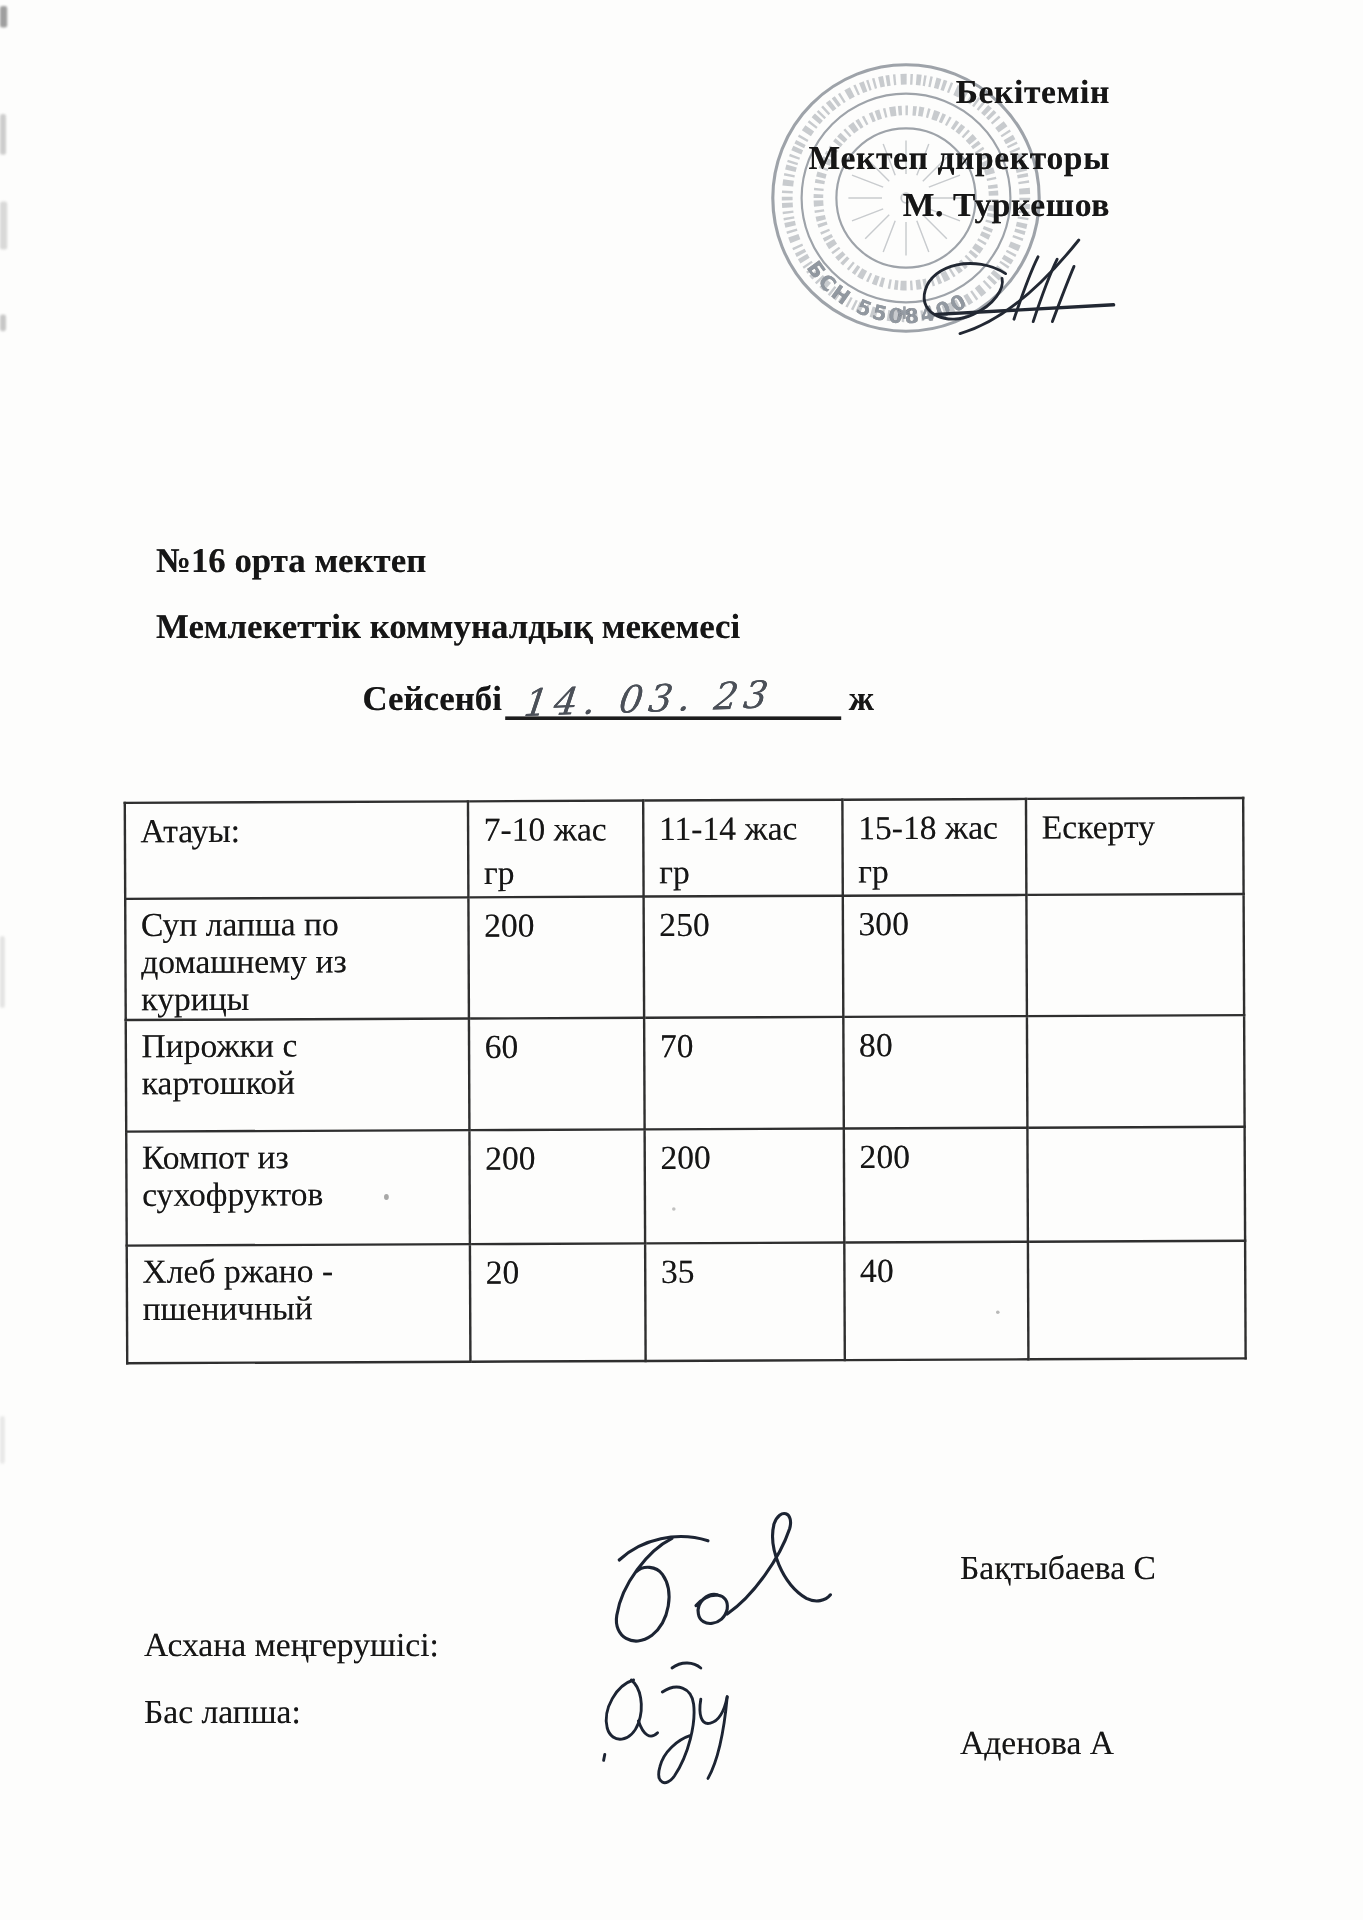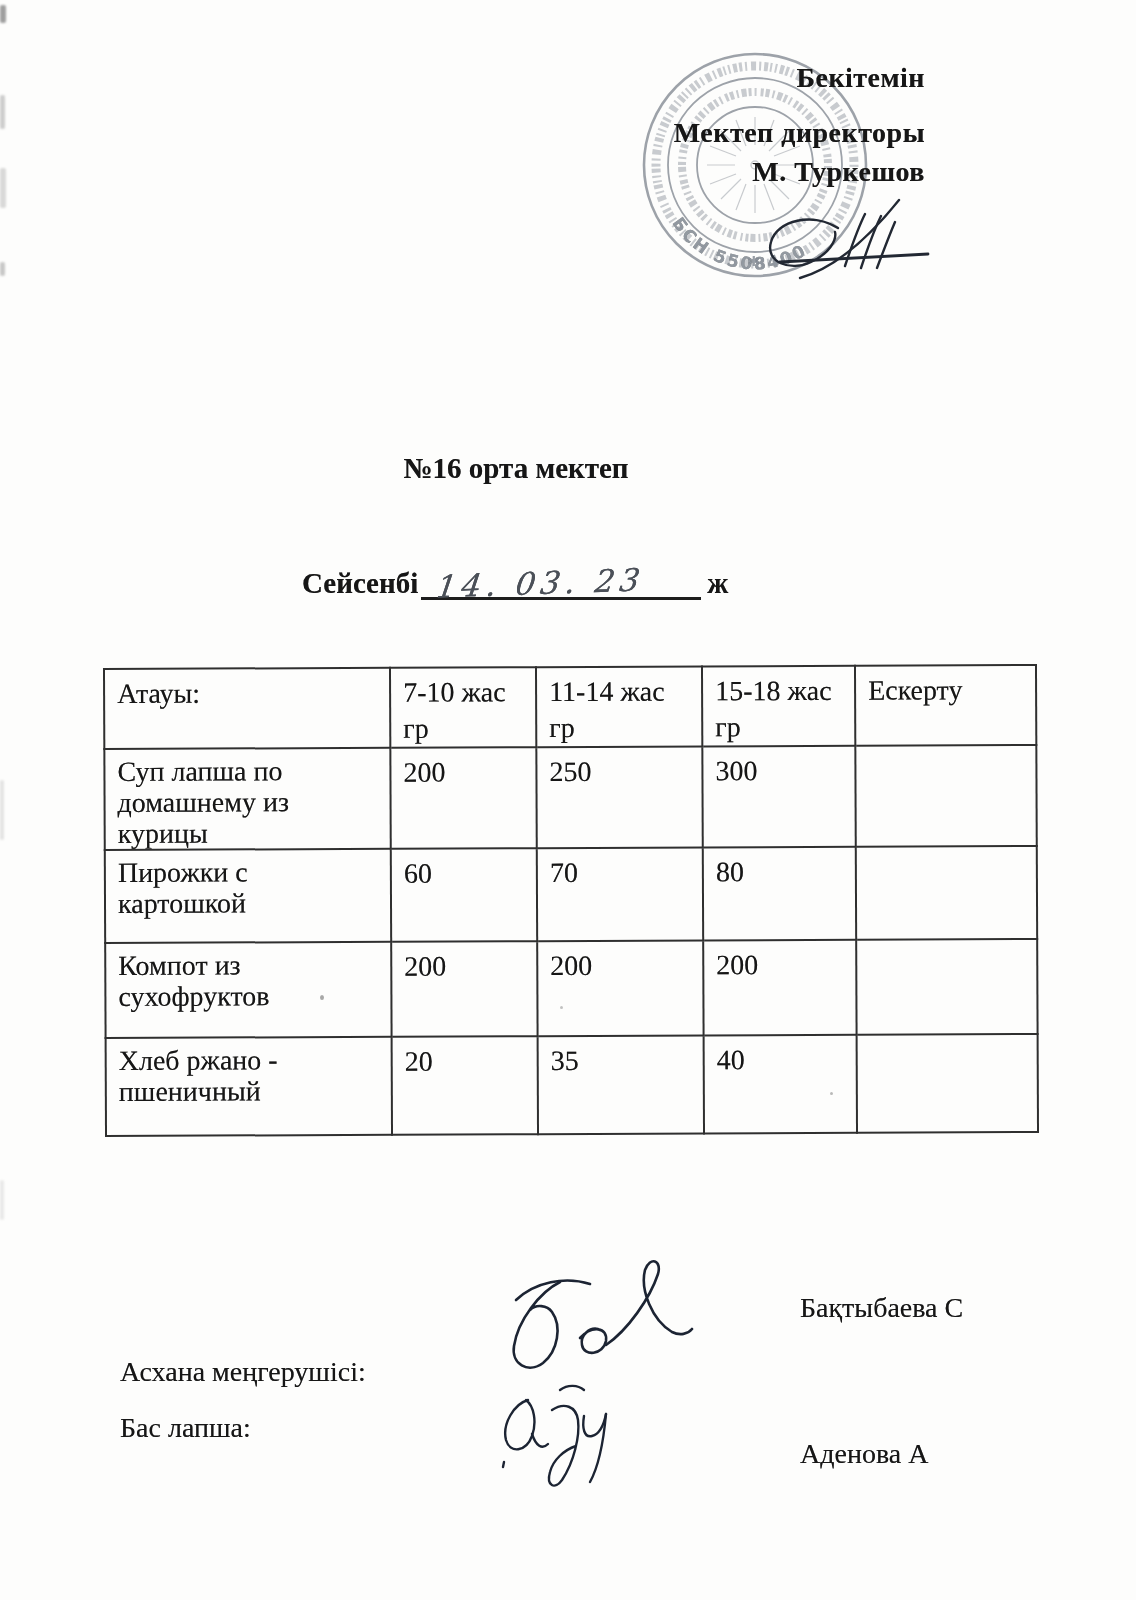--- a/index.html
+++ b/index.html
@@ -18,21 +18,21 @@
   .approval .ln2 { margin-bottom:7px; }
 
   
   .stamp { position:absolute; left:638px; top:50px; width:234px; height:234px; z-index:2; }
 
   
   svg * { text-shadow:none; }
   .sig-director { position:absolute; left:745px; top:190px; width:200px; height:95px; z-index:4; }
 
   
-  .title-block { position:absolute; left:130px; top:452px; width:772px; text-align:center; }
+  .title-block { position:absolute; left:130px; top:452px; width:772px; text-align:left; }
   .title-block .t1 { font-size:29px; font-weight:bold; }
   .title-block .t2 { font-size:29px; font-weight:bold; margin-top:22px; }
 
   .date-line { position:absolute; left:290px; top:560px; display:flex; align-items:flex-end;margin-left:12px; }
   .weekday { font-size:29px; font-weight:bold; }
   .date-underline {
     position:relative; width:280px; height:40px; margin-left:3px;
     border-bottom:3px solid #1d1d1d;
   }
   .handwritten {
@@ -136,20 +136,21 @@
       <path d="M 100 76 C 106 58, 112 40, 120 24"></path>
       <path d="M 116 78 C 122 60, 128 42, 136 26"></path>
       <path d="M 132 78 C 138 62, 144 46, 150 32"></path>
       <path d="M 55 88 C 90 78, 122 50, 154 10"></path>
       <path d="M 35 72 L 183 64" stroke-width="2.8"></path>
     </g>
   </svg>
 
   <div class="title-block">
     <div class="t1">№16 орта мектеп</div>
+    <div class="t2">Мемлекеттік коммуналдық мекемесі</div>
   </div>
 
   <div class="date-line">
     <span class="weekday">Сейсенбі</span>
     <span class="date-underline">
       <span class="handwritten">14. 03. 23</span>
     </span>
     <span class="year-letter">ж</span>
   </div>
 

